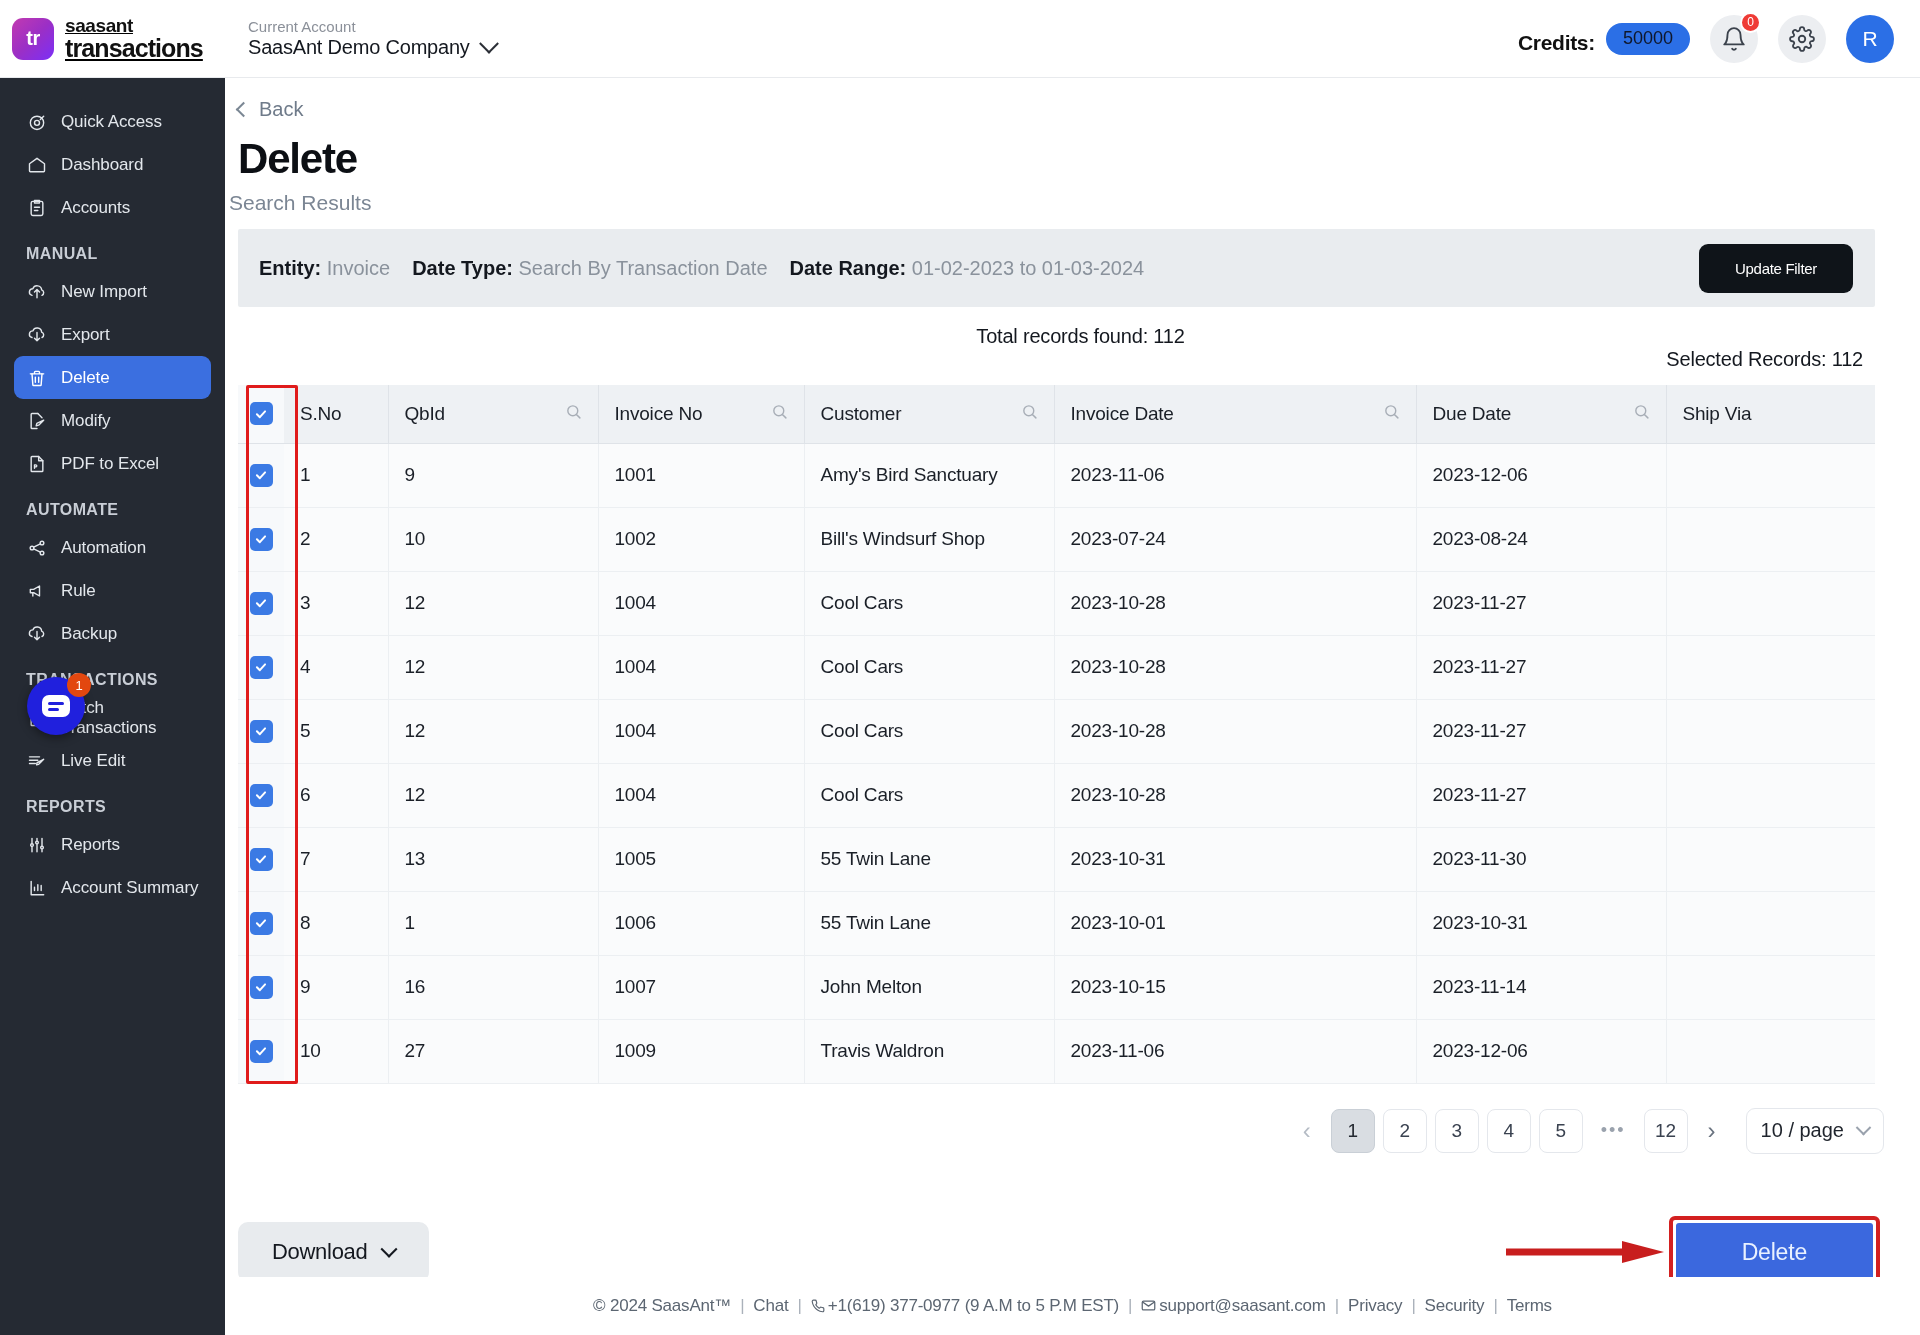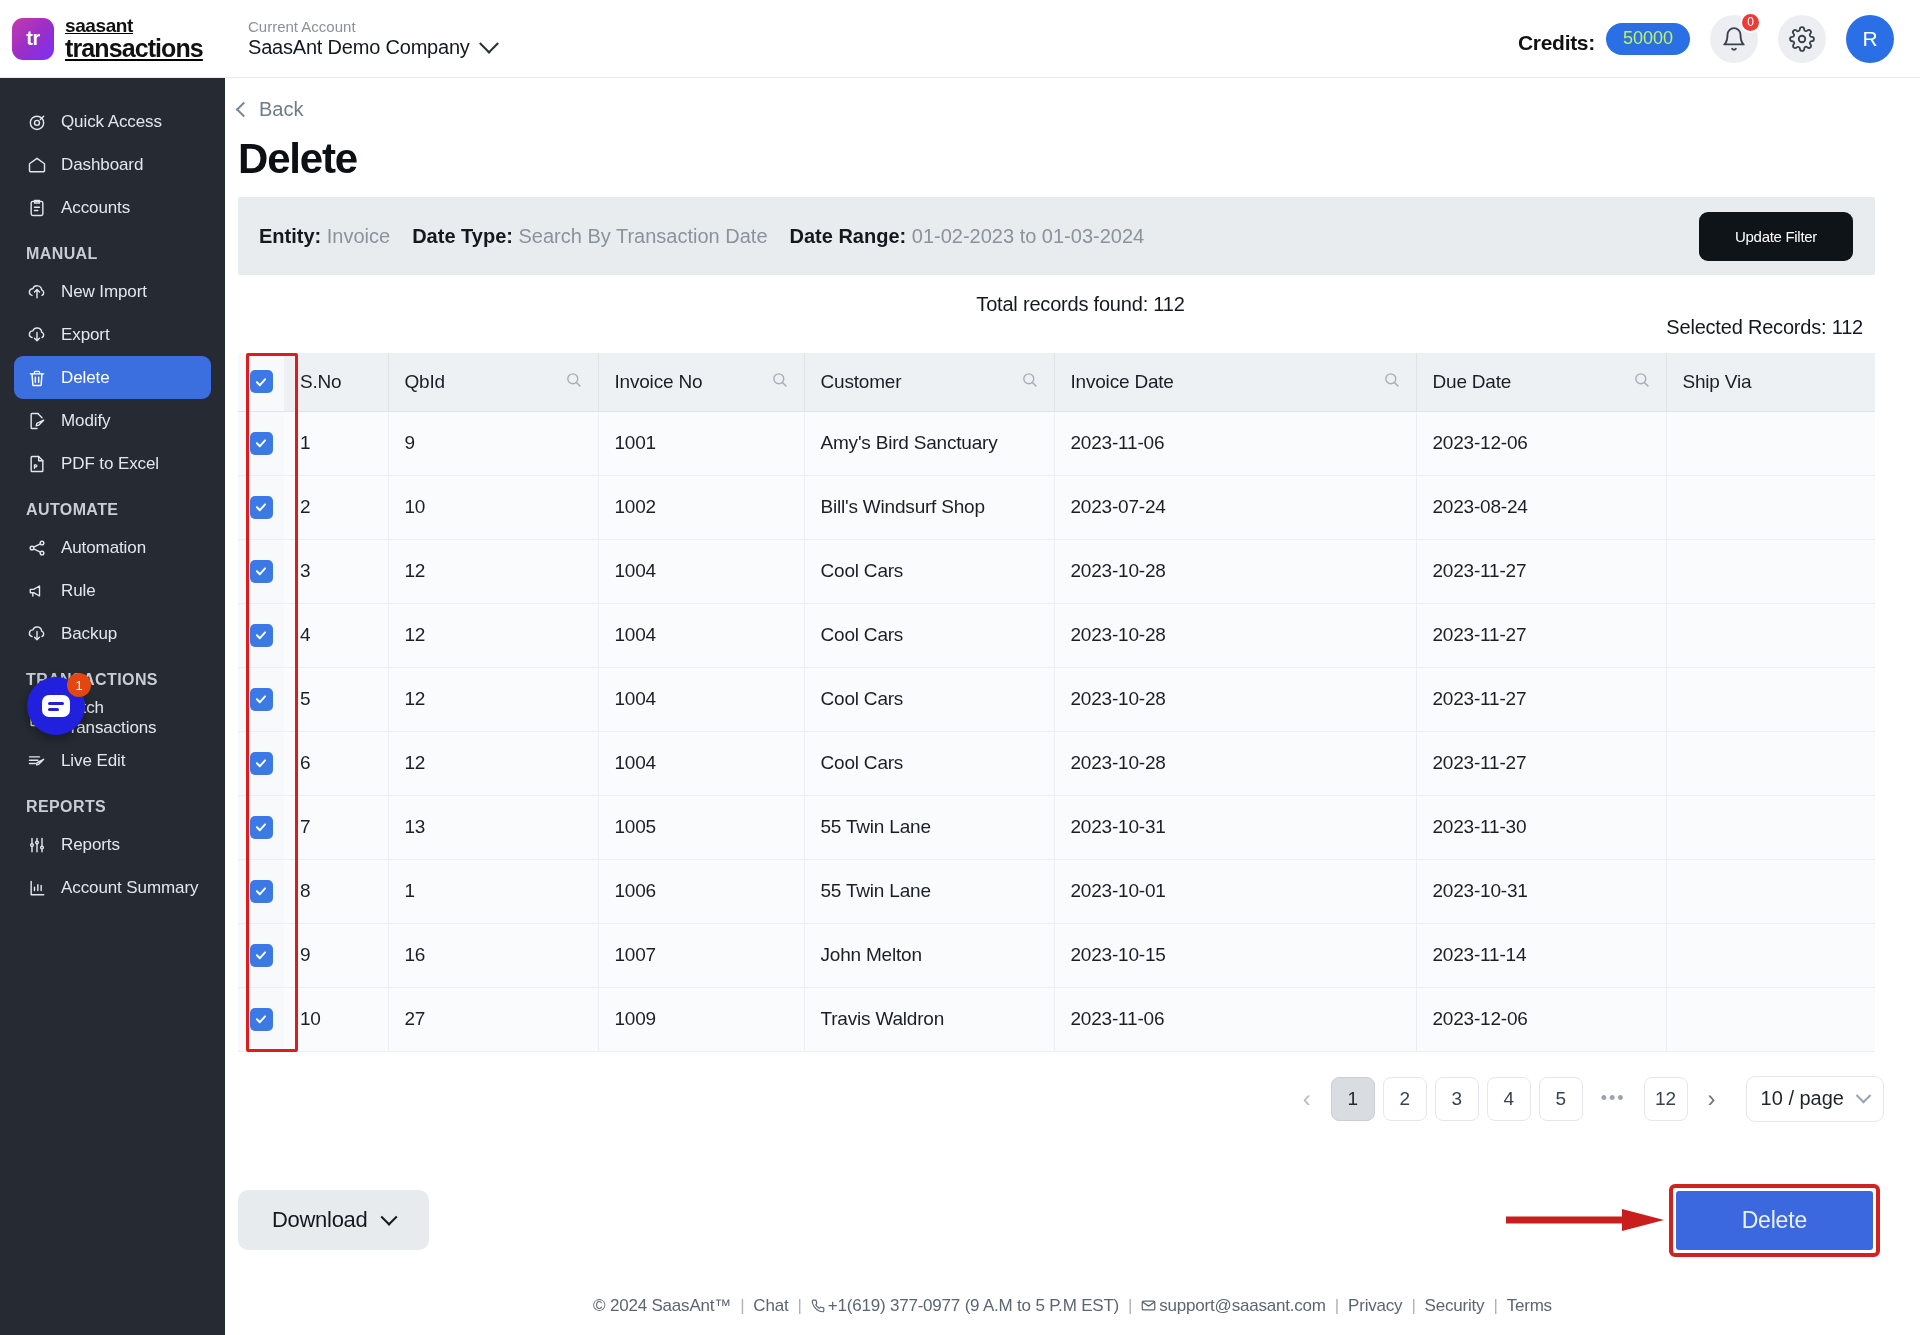--- a/index.html
+++ b/index.html
@@ -31,21 +31,21 @@
   .account { margin-left: 23px; }
   .account .acc-label { font-size: 15px; color: #8b9099; line-height: 1.25; }
   .account .acc-row { display: flex; align-items: center; gap: 12px; }
   .account .acc-name { font-size: 20px; color: #14181f; font-weight: 400; letter-spacing: -0.2px; }
   .chev { width: 14px; height: 14px; border-right: 2px solid #2b2f36; border-bottom: 2px solid #2b2f36;
           transform: rotate(45deg) translate(-3px,-3px); }
 
   .top-right { margin-left: auto; display: flex; align-items: center; gap: 20px; padding-right: 26px; }
   .credits { display: flex; align-items: flex-end; gap: 11px; }
   .credits-label { font-size: 21px; font-weight: 700; color: #111; letter-spacing: -0.3px; }
-  .credits-pill { background: #2b6fe6; color: #bef264; font-size: 18px; border-radius: 20px; padding: 5px 17px 6px; }
+  .credits-pill { background: #2b6fe6; color: #0f172a; font-size: 18px; border-radius: 20px; padding: 5px 17px 6px; }
   .icon-circle {
     width: 48px; height: 48px; border-radius: 50%; background: #eceef1;
     display: flex; align-items: center; justify-content: center; position: relative;
   }
   .icon-circle svg { display:block; }
   .badge {
     position: absolute; top: -3px; right: -3px; min-width: 21px; height: 21px; border-radius: 50%;
     background: #ef3b36; color: #fff; font-size: 12px; display: flex; align-items: center;
     justify-content: center; border: 2px solid #fff;
   }
@@ -411,20 +411,21 @@
 
     <div class="main">
       <div class="content">
 
         <div class="back-row">
           <span class="back-chev"></span>
           <span class="back-text">Back</span>
         </div>
 
         <div class="page-title">Delete</div>
+        <div class="page-sub">Search Results</div>
 
         <div class="filter-bar">
           <span class="filter-seg">
             <b>Entity:</b>
             <span>Invoice</span>
           </span>
           <span class="filter-seg">
             <b>Date Type:</b>
             <span>Search By Transaction Date</span>
           </span>

